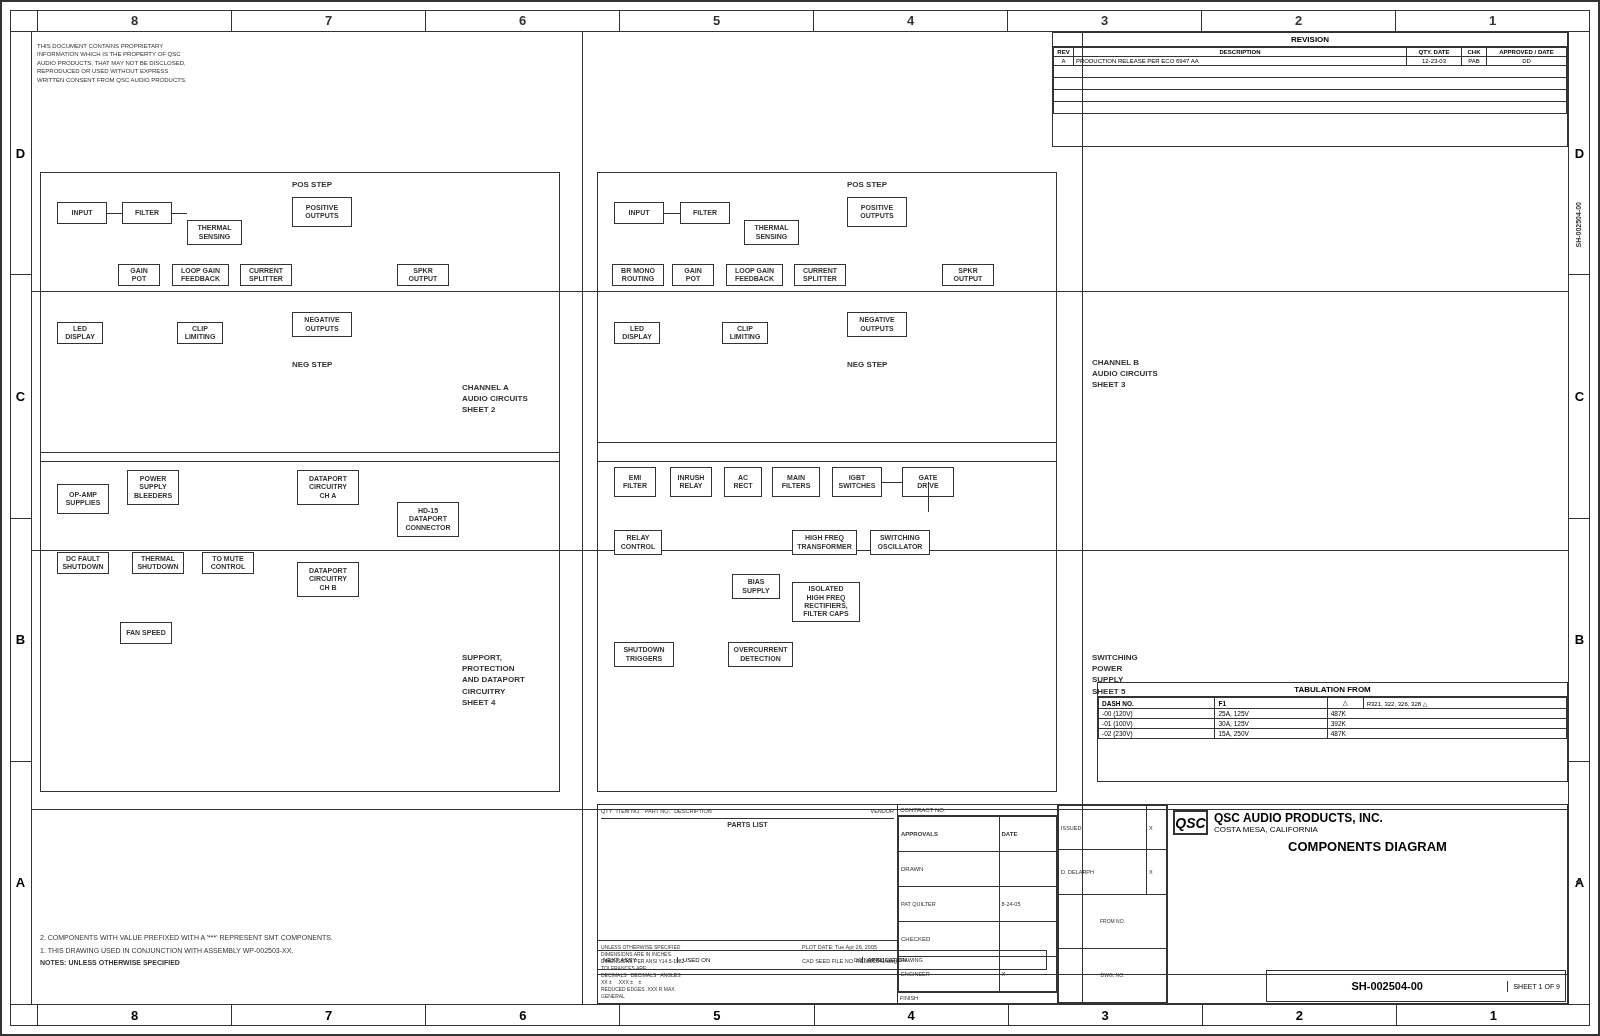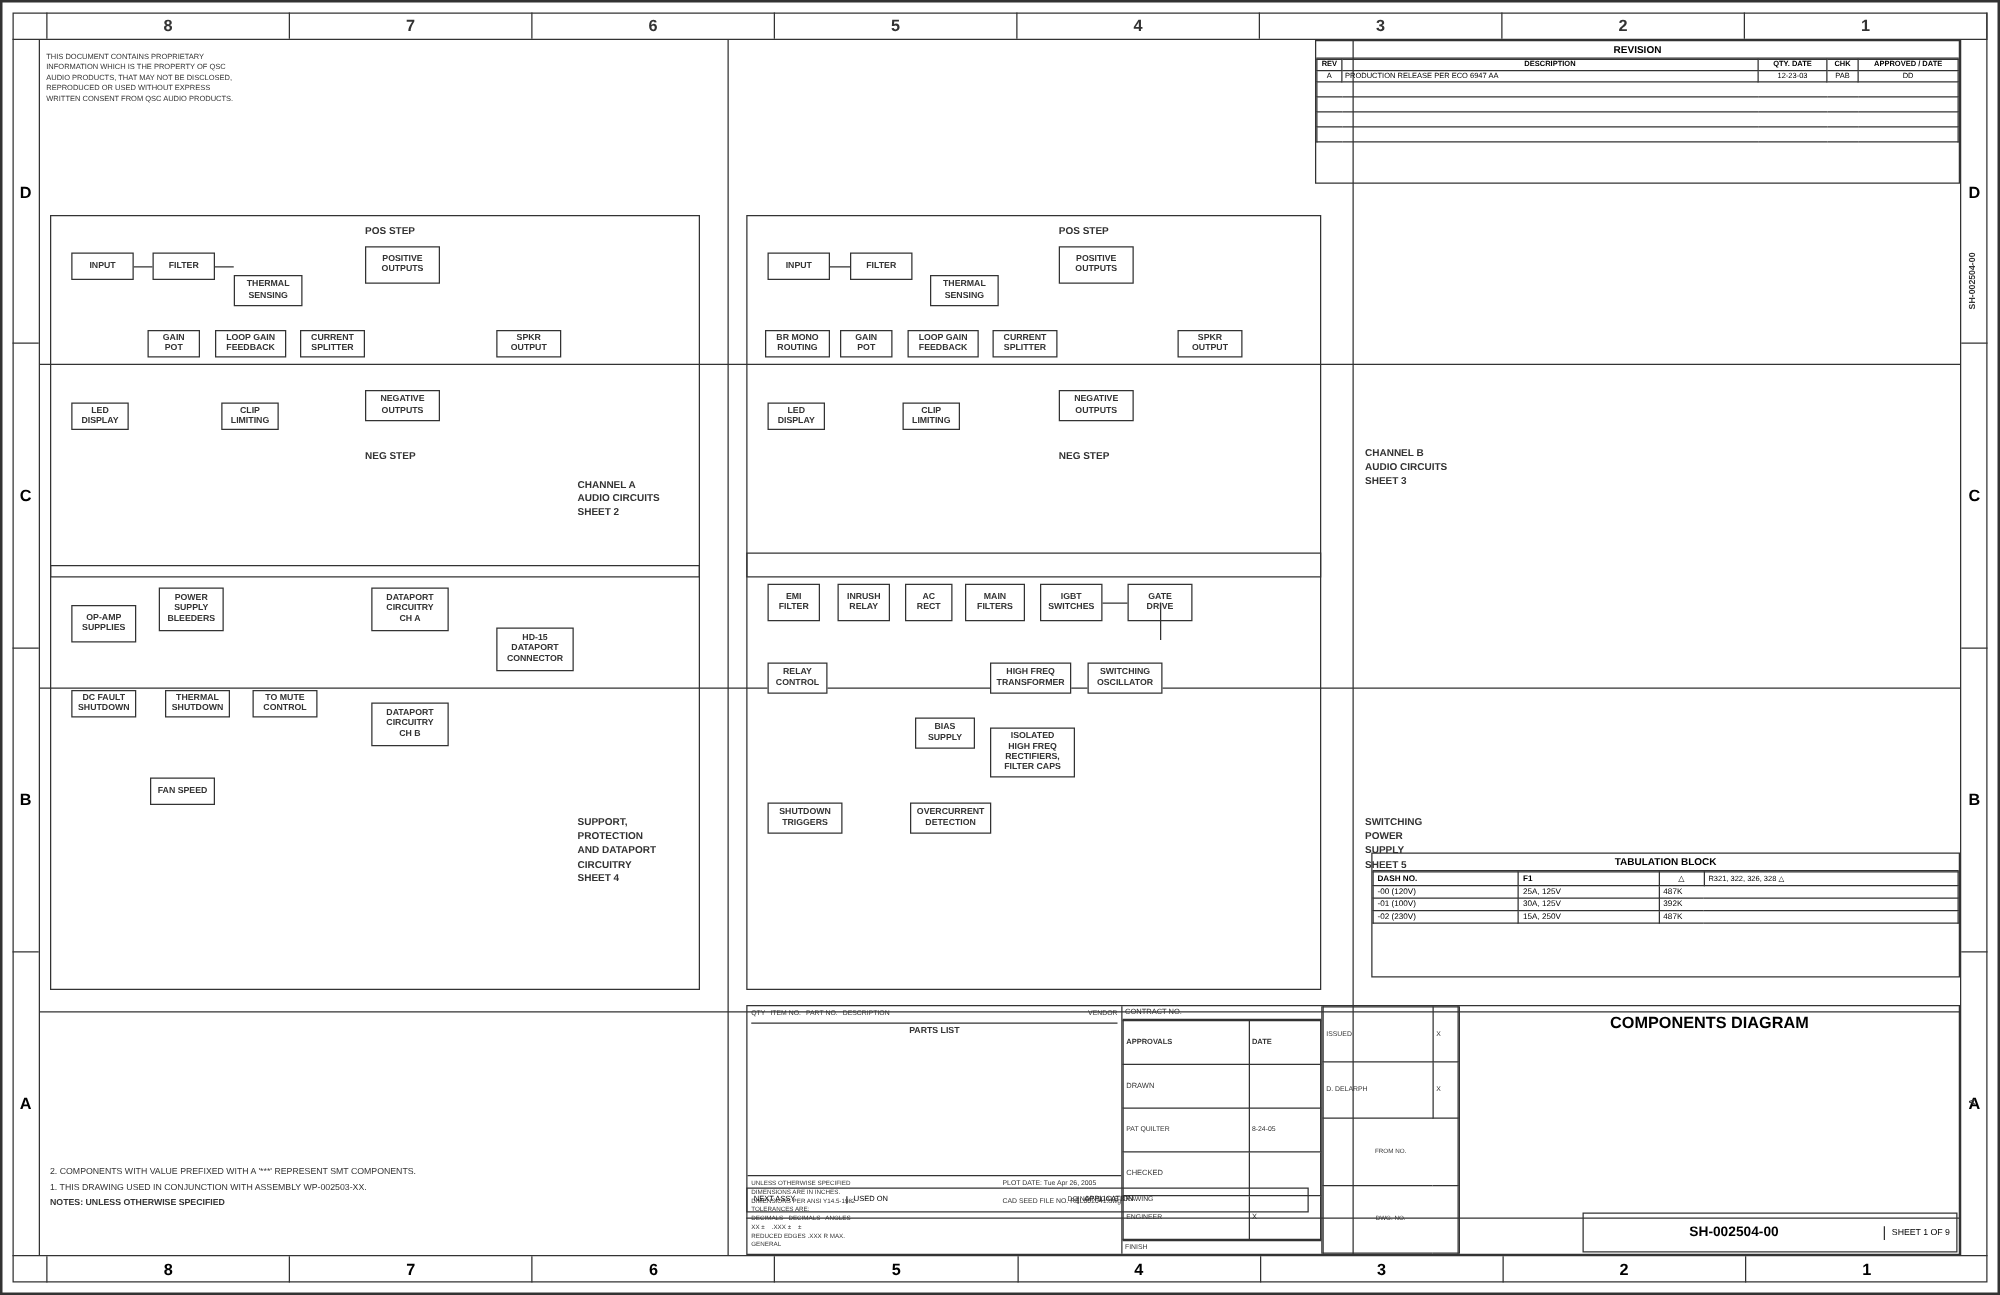--- a/index.html
+++ b/index.html
@@ -233,21 +233,21 @@
             <td style="border:0.5px solid #333;" colspan="5"></td>
           </tr>
         <tr style="height:12px;">
             <td style="border:0.5px solid #333;" colspan="5"></td>
           </tr>
       </tbody>
     </table>
   </div>
 
   <div style="position:absolute;top:680px;left:1095px;right:30px;height:100px;border:1px solid #333;">
-    <div style="text-align:center;font-size:8px;font-weight:bold;border-bottom:1px solid #333;padding:2px;">TABULATION BLOCK</div>
+    <div style="text-align:center;font-size:8px;font-weight:bold;border-bottom:1px solid #333;padding:2px;">TABULATION FROM</div>
     <table style="width:100%;border-collapse:collapse;font-size:6.5px;">
       <tbody>
           <tr>
         <td style="border:0.5px solid #333;padding:1px 3px;font-weight:bold;">DASH NO.</td>
         <td style="border:0.5px solid #333;padding:1px 3px;font-weight:bold;">F1</td>
         <td style="border:0.5px solid #333;padding:1px 3px;text-align:center;">△</td>
         <td style="border:0.5px solid #333;padding:1px 3px;font-size:6px;">R321, 322, 326, 328 △</td>
       </tr>
       <tr>
         <td style="border:0.5px solid #333;padding:1px 3px;">-00 (120V)</td>
@@ -342,20 +342,27 @@
           </tr>
           <tr>
             <td colspan="2" style="border:0.5px solid #333;padding:2px;text-align:center;font-size:5px;">DWG. NO.</td>
           </tr>
         </tbody>
           </table>
       </div>
 
       <div style="flex:1;display:flex;flex-direction:column;padding:5px;">
 
+        <div style="display:flex;align-items:center;gap:6px;margin-bottom:4px;">
+          <div style="width:35px;height:25px;border:2px solid #333;display:flex;align-items:center;justify-content:center;font-size:14px;font-weight:bold;font-style:italic;">QSC</div>
+          <div>
+            <div style="font-size:12px;font-weight:bold;">QSC AUDIO PRODUCTS, INC.</div>
+            <div style="font-size:8px;">COSTA MESA, CALIFORNIA</div>
+          </div>
+        </div>
         <div style="font-size:13px;font-weight:bold;text-align:center;margin-bottom:4px;">COMPONENTS DIAGRAM</div>
       </div>
     </div>
   </div>
 
   <div style="position:absolute;bottom:30px;left:595px;right:30px;height:30px;border-top:1px solid #333;display:flex;">
   </div>
 
   <div style="position:absolute;bottom:32px;right:32px;width:300px;height:32px;border:1px solid #333;display:flex;align-items:center;">
     <div style="padding:2px 5px;font-size:11px;font-weight:bold;flex:1;text-align:center;">SH-002504-00</div>

